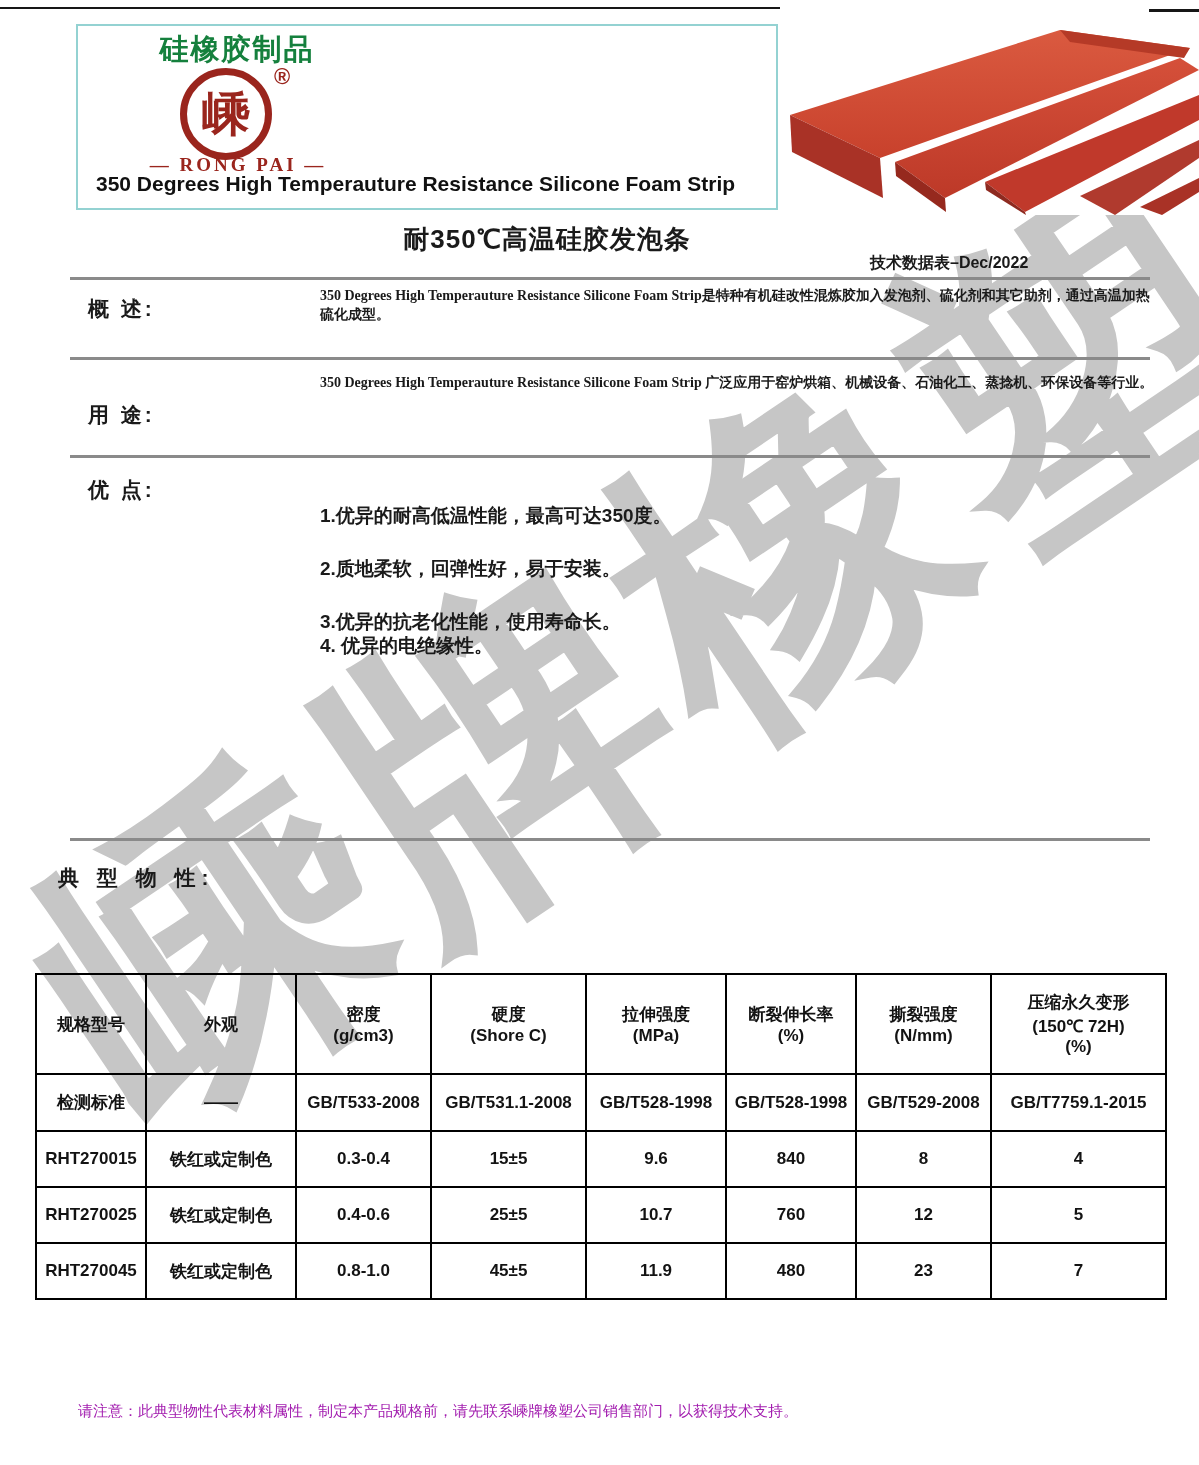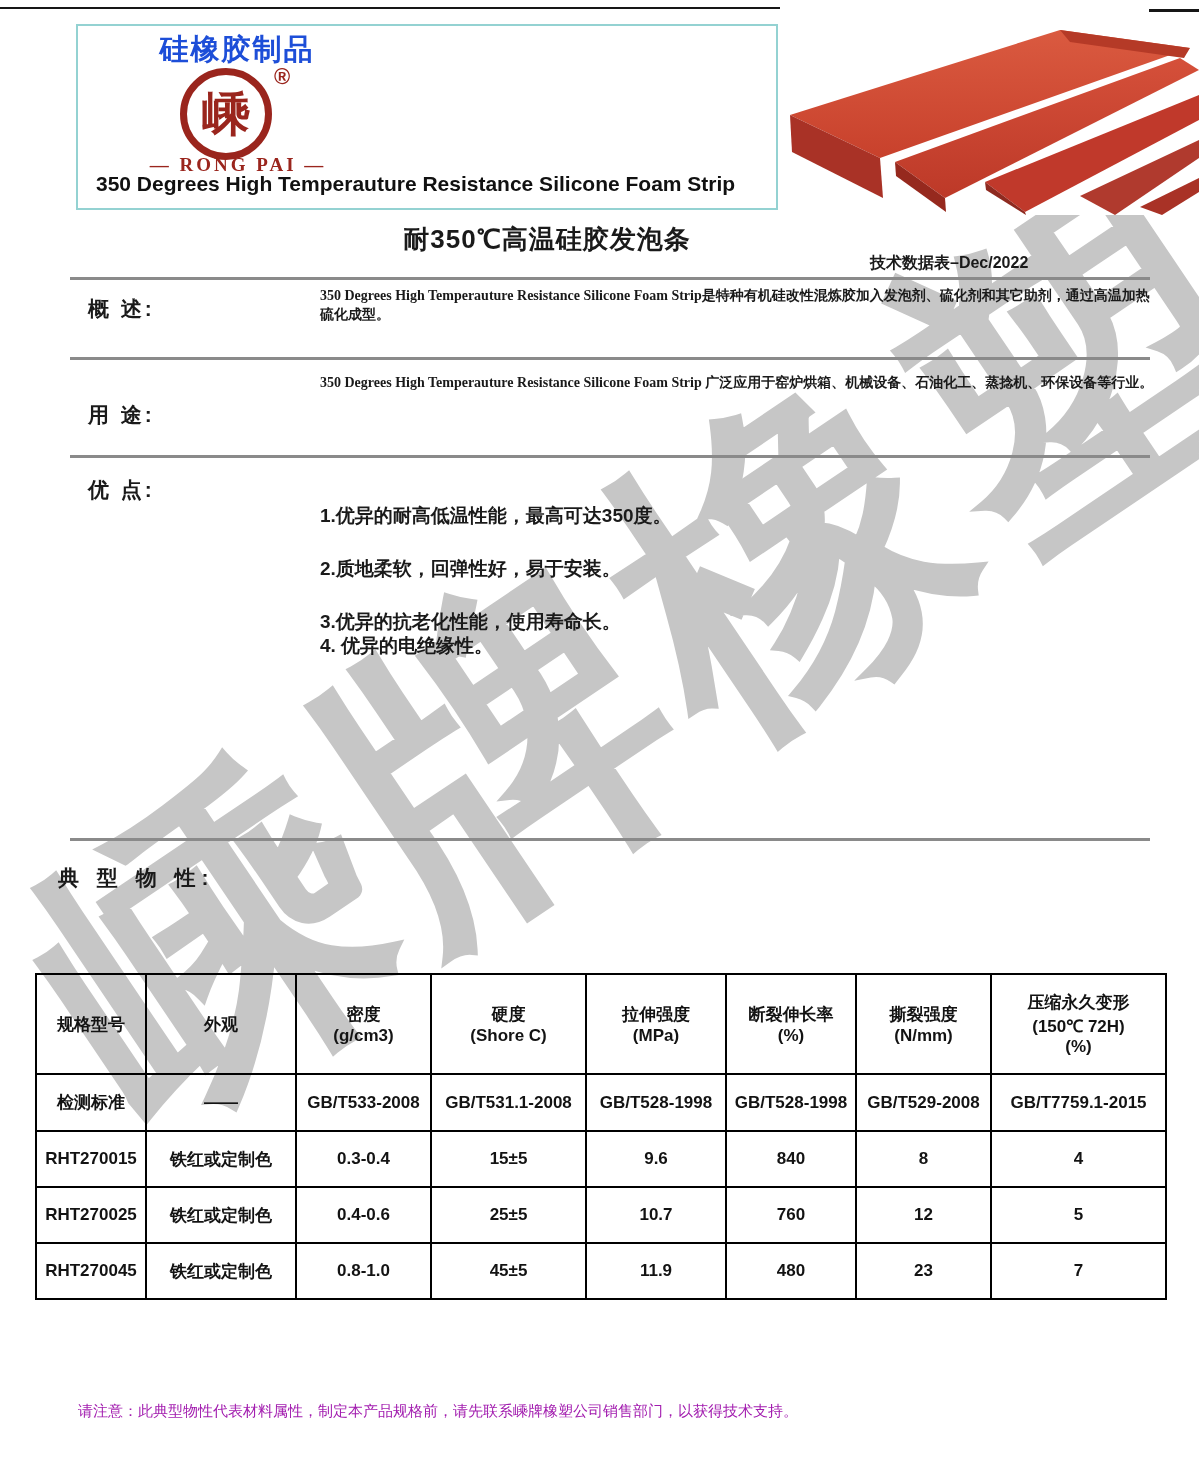--- a/index.html
+++ b/index.html
@@ -13,21 +13,21 @@
              color:#c6c6c6;letter-spacing:14px;white-space:nowrap;
              transform:rotate(-34deg);transform-origin:0 50%;user-select:none;}
 
   
   .topline{left:0;top:7px;width:1199px;height:2px;background:#161616;}
   .topline-right{left:1149px;top:9px;width:50px;height:3px;background:#161616;z-index:4;}
   .rule{left:70px;width:1080px;height:3px;background:#8a8a8a;}
 
   
   .logo-box{left:76px;top:24px;width:698px;height:182px;border:2px solid #94d2d2;}
-  .logo-company{left:44px;top:4px;width:230px;text-align:center;font-size:29px;font-weight:600;color:#1d4ed8;letter-spacing:2px;}
+  .logo-company{left:44px;top:4px;width:230px;text-align:center;font-size:29px;font-weight:600;color:#15803d;letter-spacing:2px;}
   .emblem{left:102px;top:42px;width:78px;height:78px;border:7px solid #9a251d;border-radius:50%;
           display:flex;align-items:center;justify-content:center;}
   .emblem-char{font-size:48px;font-weight:bold;color:#9a251d;line-height:1;}
   .reg-mark{left:196px;top:38px;font-size:22px;font-weight:bold;color:#9a251d;}
   .rong-pai{left:40px;top:128px;width:240px;text-align:center;color:#9a251d;
             font-family:"Liberation Serif",serif;font-size:19px;font-weight:bold;letter-spacing:3px;}
   .title-en{left:18px;top:146px;width:670px;font-size:21px;font-weight:bold;color:#111;}
 
   
   .photo{left:780px;top:0;width:419px;height:215px;background:#fff;z-index:3;}

